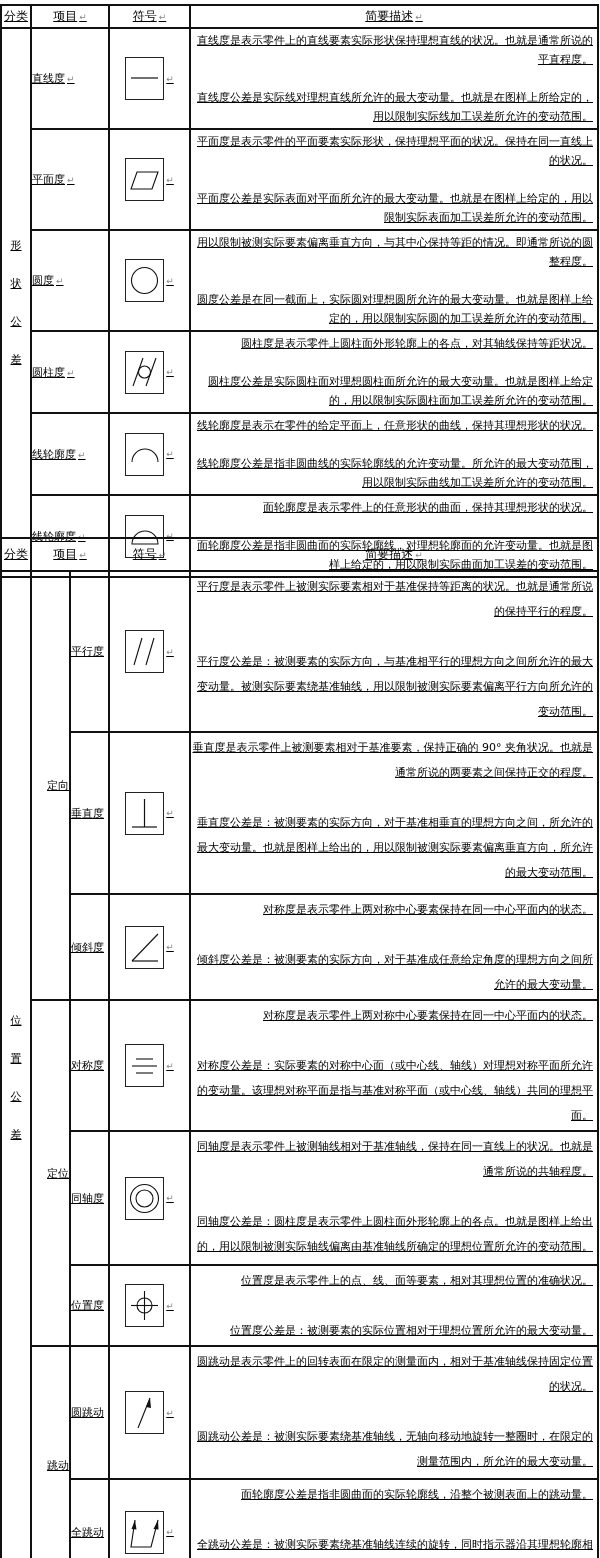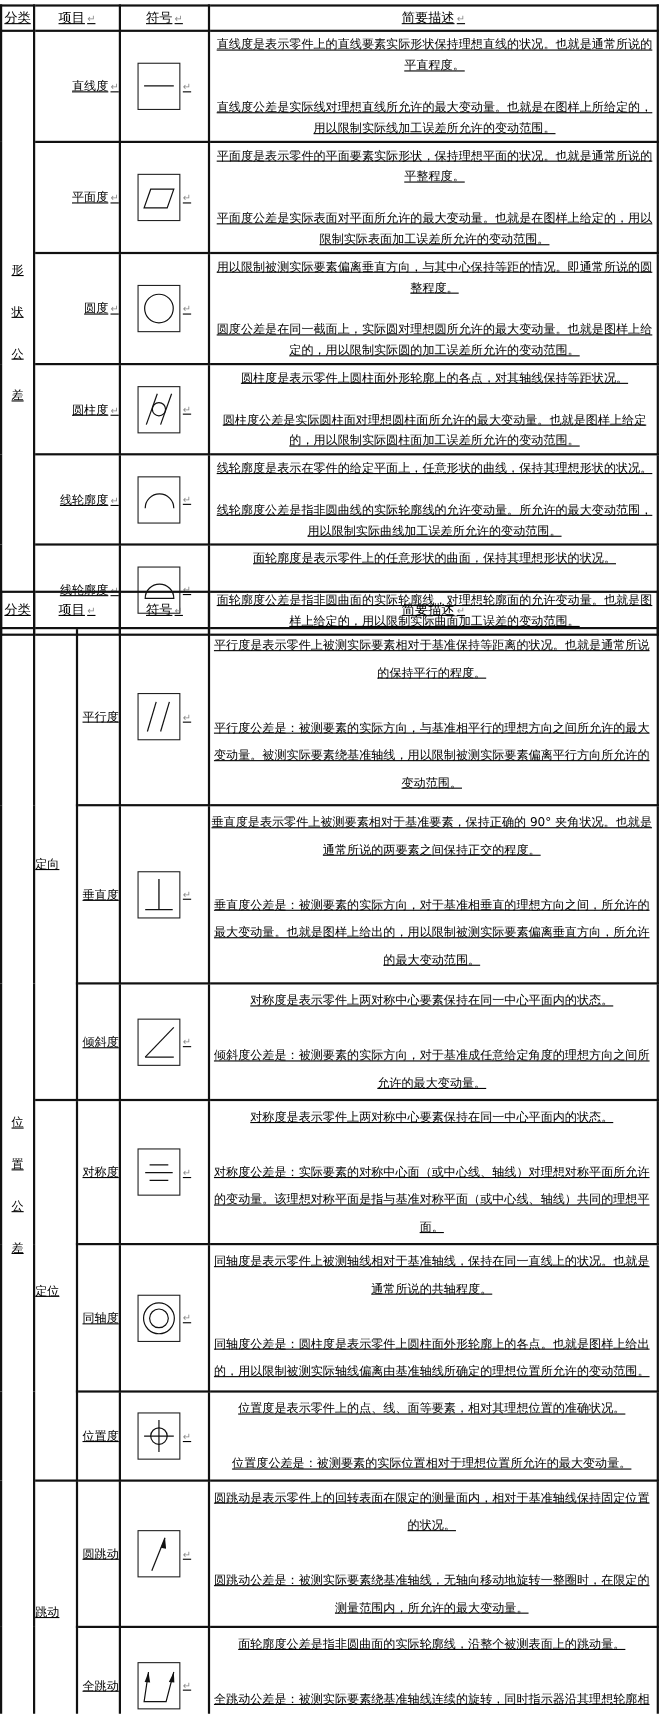--- a/index.html
+++ b/index.html
@@ -4,27 +4,27 @@
 <style>
   html, body { margin: 0; padding: 0; background: #ffffff; }
   body { width: 600px; height: 1558px; position: relative; overflow: hidden;
          font-family: "DejaVu Sans", "Liberation Sans", sans-serif; color: #000; }
   .tbl { position: absolute; left: 0; width: 599px; border-collapse: collapse; table-layout: fixed; text-decoration: underline; }
   .tbl td { border: 2px solid #111; padding: 0; vertical-align: middle; font-size: 11px; }
   .t1 { top: 4px; }
   .t2 { top: 537px; }
   .hdr td { text-align: center; font-size: 12px; height: 21px; }
   .cat { text-align: center; font-size: 12px; line-height: 38px; }
-  .item { text-align: right; font-size: 11.5px; }
-  .sub { text-align: left; font-size: 11.5px; }
+  .item { text-align: left; font-size: 11.5px; }
+  .sub { text-align: right; font-size: 11.5px; }
   .sym { text-align: center; position: relative; }
   .symbox { display: inline-block; width: 37px; height: 41px; border: 1px solid #222; position: relative; vertical-align: middle; }
   .symbox svg { position: absolute; left: 0; top: 0; width: 37px; height: 41px; }
   .para-mark { color: #888; font-size: 9px; margin-left: 2px; }
-  .desc { font-size: 10.5px; line-height: 19px; padding: 2px 4px 2px 6px !important; text-align: center; vertical-align: top !important; }
+  .desc { font-size: 10.5px; line-height: 19px; padding: 2px 4px 2px 6px !important; text-align: right; vertical-align: top !important; }
   .t2 .desc { padding-left: 1px !important; line-height: 25px; }
   .desc p { margin: 0; }
   .desc .gap { height: 19px; }
   .t2 .desc .gap { height: 25px; }
 </style>
 </head>
 <body>
 
 <table class="tbl t1">
   <colgroup>
@@ -60,21 +60,21 @@
         </td>
   </tr>
 
   <tr style="height:96px">
     <td class="item"><span>平面度</span><span class="para-mark">↵</span></td>
     <td class="sym"><span class="symbox">
       <svg viewBox="0 0 37 41">
               <polygon points="11,13 32,13 26,30 5,30" fill="none" stroke="#111" stroke-width="1.1"></polygon>
             </svg></span><span class="para-mark">↵</span></td>
     <td class="desc">
-      <p>平面度是表示零件的平面要素实际形状，保持理想平面的状况。也就是通常所说的平整程度。</p>
+      <p>平面度是表示零件的平面要素实际形状，保持理想平面的状况。保持在同一直线上的状况。</p>
           <div class="gap"></div>
           <p>平面度公差是实际表面对平面所允许的最大变动量。也就是在图样上给定的，用以限制实际表面加工误差所允许的变动范围。</p>
         </td>
   </tr>
 
   <tr style="height:95px">
     <td class="item"><span>圆度</span><span class="para-mark">↵</span></td>
     <td class="sym"><span class="symbox">
       <svg viewBox="0 0 37 41">
               <circle cx="18.5" cy="20.5" r="13" fill="none" stroke="#111" stroke-width="1.1"></circle>

